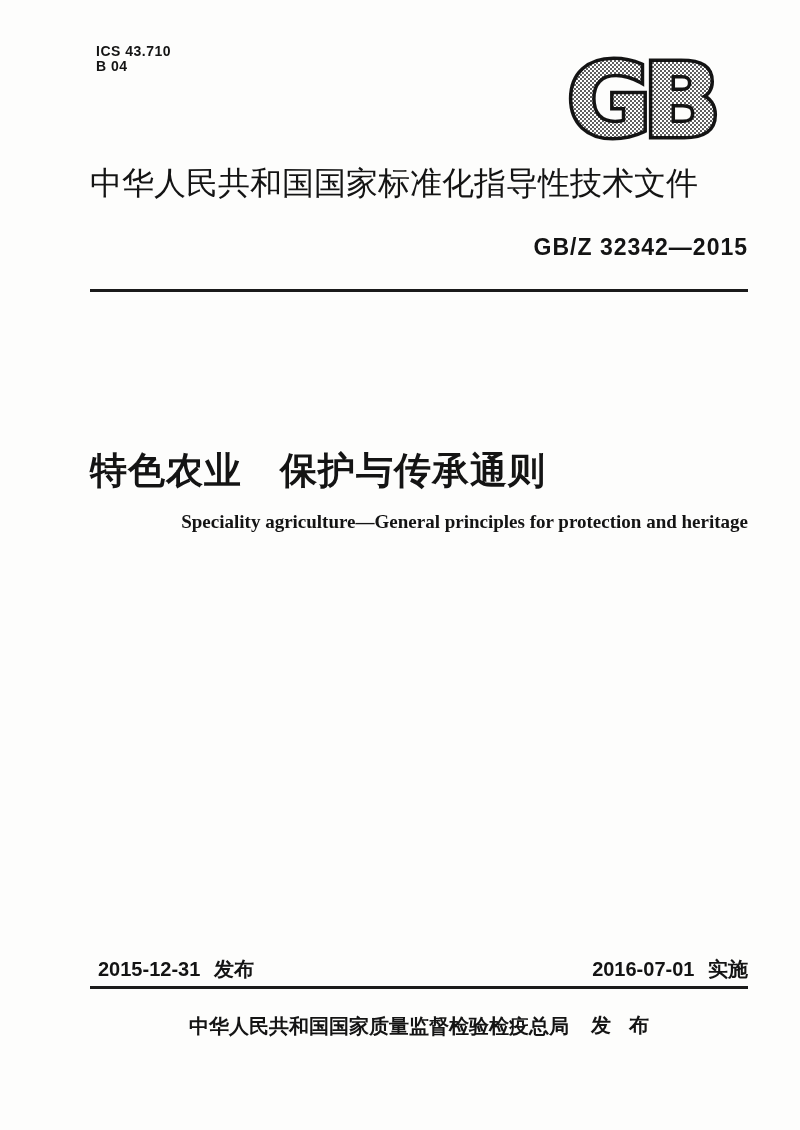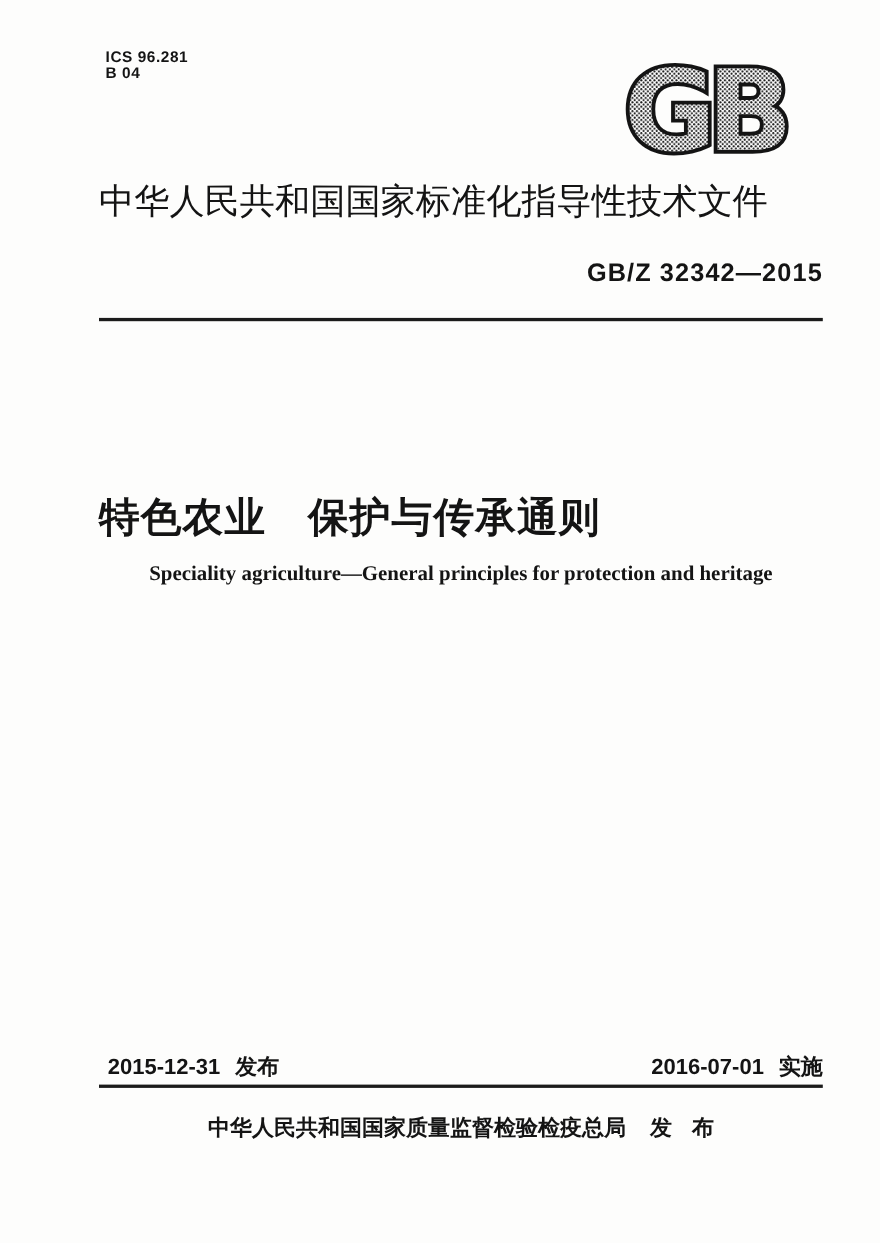--- a/index.html
+++ b/index.html
@@ -71,21 +71,21 @@
     font-weight: bold;
     white-space: nowrap;
     letter-spacing: 1px;
   }
 
   .en-title {
     position: absolute;
     left: 90px;
     top: 511px;
     width: 658px;
-    text-align: center;
+    text-align: right;
     font-size: 19px;
     font-weight: bold;
     font-family: "Liberation Serif", serif;
     white-space: nowrap;
   }
 
   .dates-row {
     position: absolute;
     left: 98px;
     top: 956px;
@@ -126,21 +126,21 @@
     margin-right: -18px;
     white-space: nowrap;
   }
 </style>
 </head>
 <body>
 
 <div class="page">
 
   <div class="ics-block">
-    <div>ICS 96.281</div>
+    <div>ICS 43.710</div>
     <div>B 04</div>
   </div>
 
   <div class="gb-logo">
     <svg width="196" height="92" viewBox="0 0 196 92">
       <defs>
         <pattern id="halftone" width="4" height="4" patternUnits="userSpaceOnUse">
           <rect width="4" height="4" fill="#ffffff"></rect>
           <circle cx="1" cy="1" r="0.95" fill="#1b1b1b"></circle>
           <circle cx="3" cy="3" r="0.95" fill="#1b1b1b"></circle>

